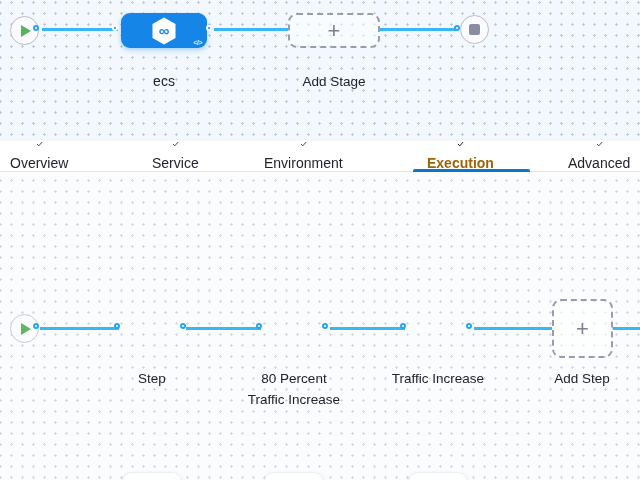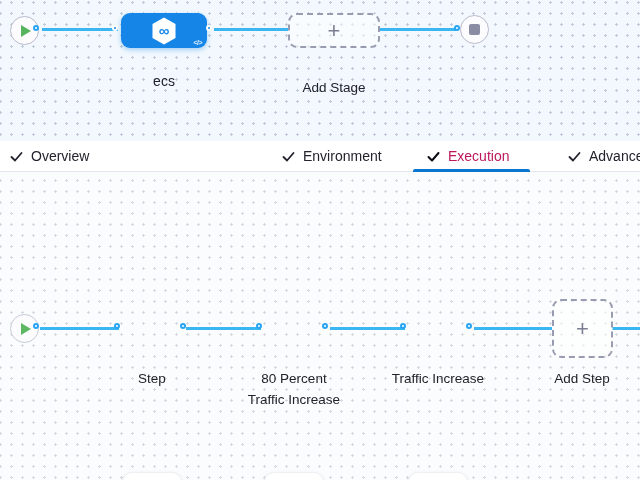--- a/index.html
+++ b/index.html
@@ -55,22 +55,22 @@
     color:#7c7f93; font-size:22px; font-weight:300; line-height:1;
   }
   .graph-label { position:absolute; width:150px; text-align:center;
     color:#22222c; font-size:13.5px; line-height:21px; }
   .tabbar {
     position:absolute; left:0; top:141px; width:640px; height:31px;
     background:#ffffff; border-bottom:1px solid #e3e5ec;
   }
   .tab { position:absolute; top:0; height:30px; display:flex;
     align-items:center; gap:8px; cursor:pointer;
-    color:#23232e; font-size:14px; white-space:nowrap; }
-  .tab.active { color:#be185d; font-weight:normal; }
+    color:#23232e; font-size:14px; white-space:nowrap;flex-direction:column; }
+  .tab.active { color:#a16207; font-weight:bold; }
   .tab-underline { position:absolute; left:413px; top:28px; width:117px;
     height:3px; background:#0b76d0; border-radius:2px 2px 0 0; }
   .step-node {
     position:absolute; top:300px; width:60px; height:58px; border-radius:10px;
     background:#ffffff; border:1px solid #eef0f4; cursor:pointer;
     box-shadow:0 2px 5px rgba(40,41,61,0.10);
   }
   .step-icon { position:absolute; left:50%; top:50%;
     transform:translate(-50%,-54%); width:40px; height:40px; }
 </style>
@@ -103,31 +103,37 @@
   <div class="dashed-box" style="left:288px; top:13px; width:92px; height:35px">
     <span>+</span>
   </div>
 
   <div class="port" style="left:453.5px; top:24.5px"></div>
   <div class="round-btn" style="left:460px; top:15px">
     <div class="stop-sq"></div>
   </div>
 
   <div class="graph-label" style="left:89px; top:71px; font-size:14px">ecs</div>
-  <div class="graph-label" style="left:259px; top:77px">Add Stage</div>
+  <div class="graph-label" style="left:259px; top:71px">Add Stage</div>
 </div>
 
 <div class="tabbar">
   <div class="tab" style="left:10px">
     <svg width="13" height="13" viewBox="0 0 13 13">
         <polyline points="1.5,7 5,10.5 11.5,3" fill="none" stroke="#23232e" stroke-width="1.8" stroke-linecap="round" stroke-linejoin="round"></polyline>
       </svg>
     <span>Overview</span>
   </div>
-  <div class="tab" style="left:282px">
+  <div class="tab" style="left:152px">
+    <svg width="13" height="13" viewBox="0 0 13 13">
+        <polyline points="1.5,7 5,10.5 11.5,3" fill="none" stroke="#23232e" stroke-width="1.8" stroke-linecap="round" stroke-linejoin="round"></polyline>
+      </svg>
+    <span>Service</span>
+  </div>
+  <div class="tab" style="left:264px">
     <svg width="13" height="13" viewBox="0 0 13 13">
         <polyline points="1.5,7 5,10.5 11.5,3" fill="none" stroke="#23232e" stroke-width="1.8" stroke-linecap="round" stroke-linejoin="round"></polyline>
       </svg>
     <span>Environment</span>
   </div>
   <div class="tab active" style="left:427px">
     <svg width="13" height="13" viewBox="0 0 13 13">
         <polyline points="1.5,7 5,10.5 11.5,3" fill="none" stroke="#0b0b14" stroke-width="2" stroke-linecap="round" stroke-linejoin="round"></polyline>
       </svg>
     <span>Execution</span>

